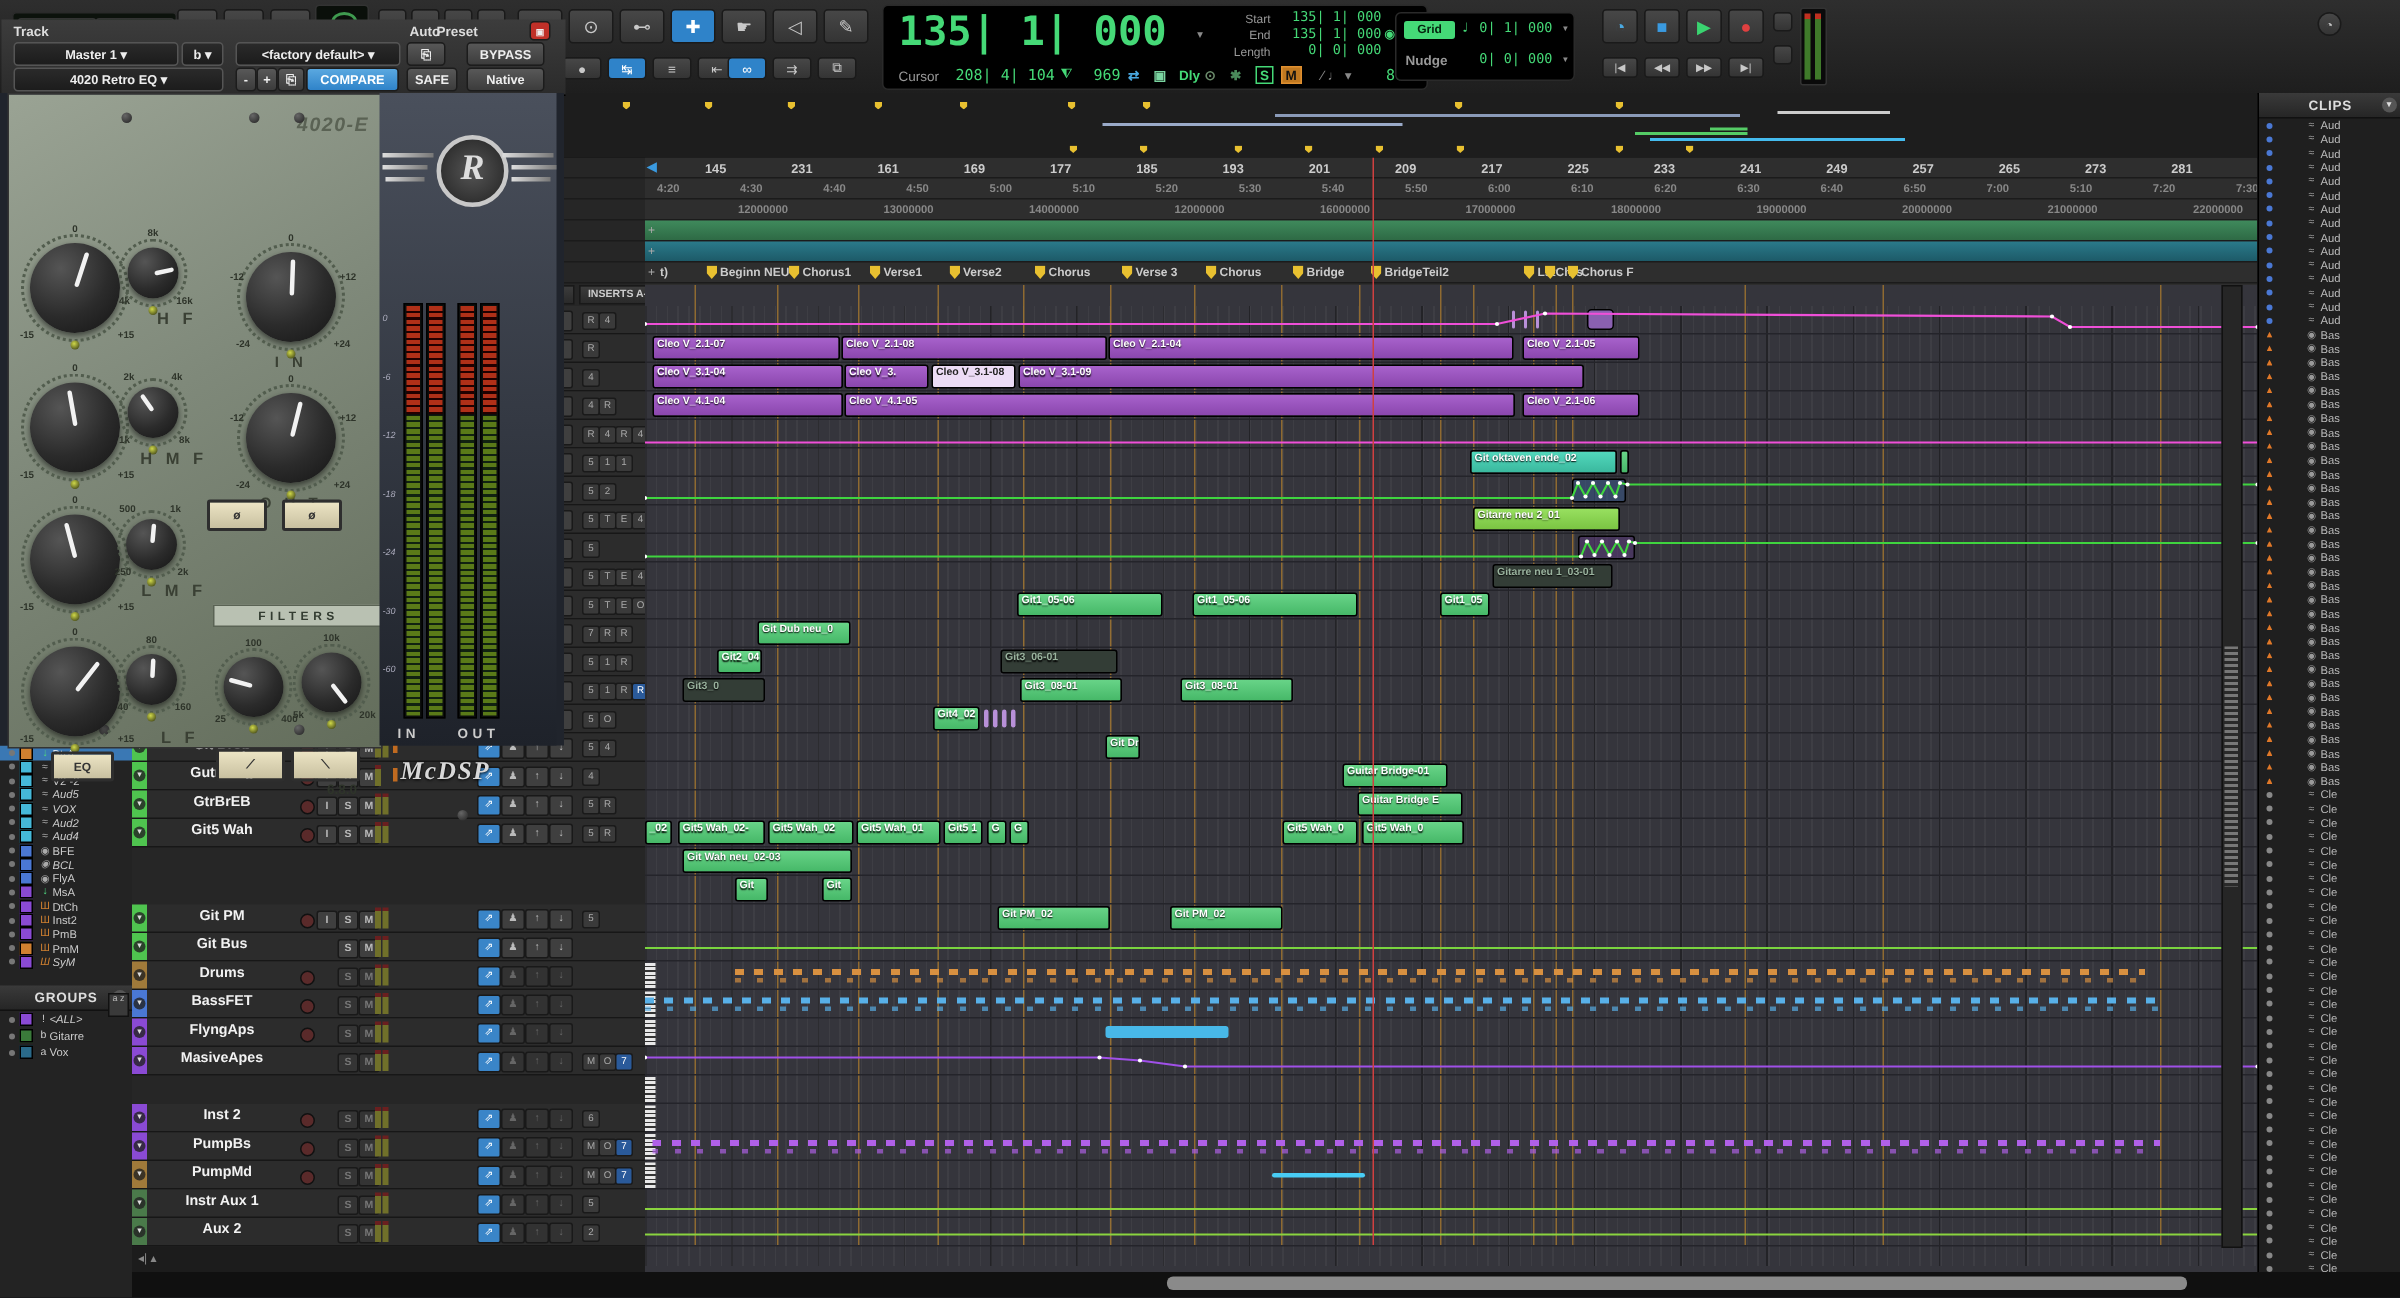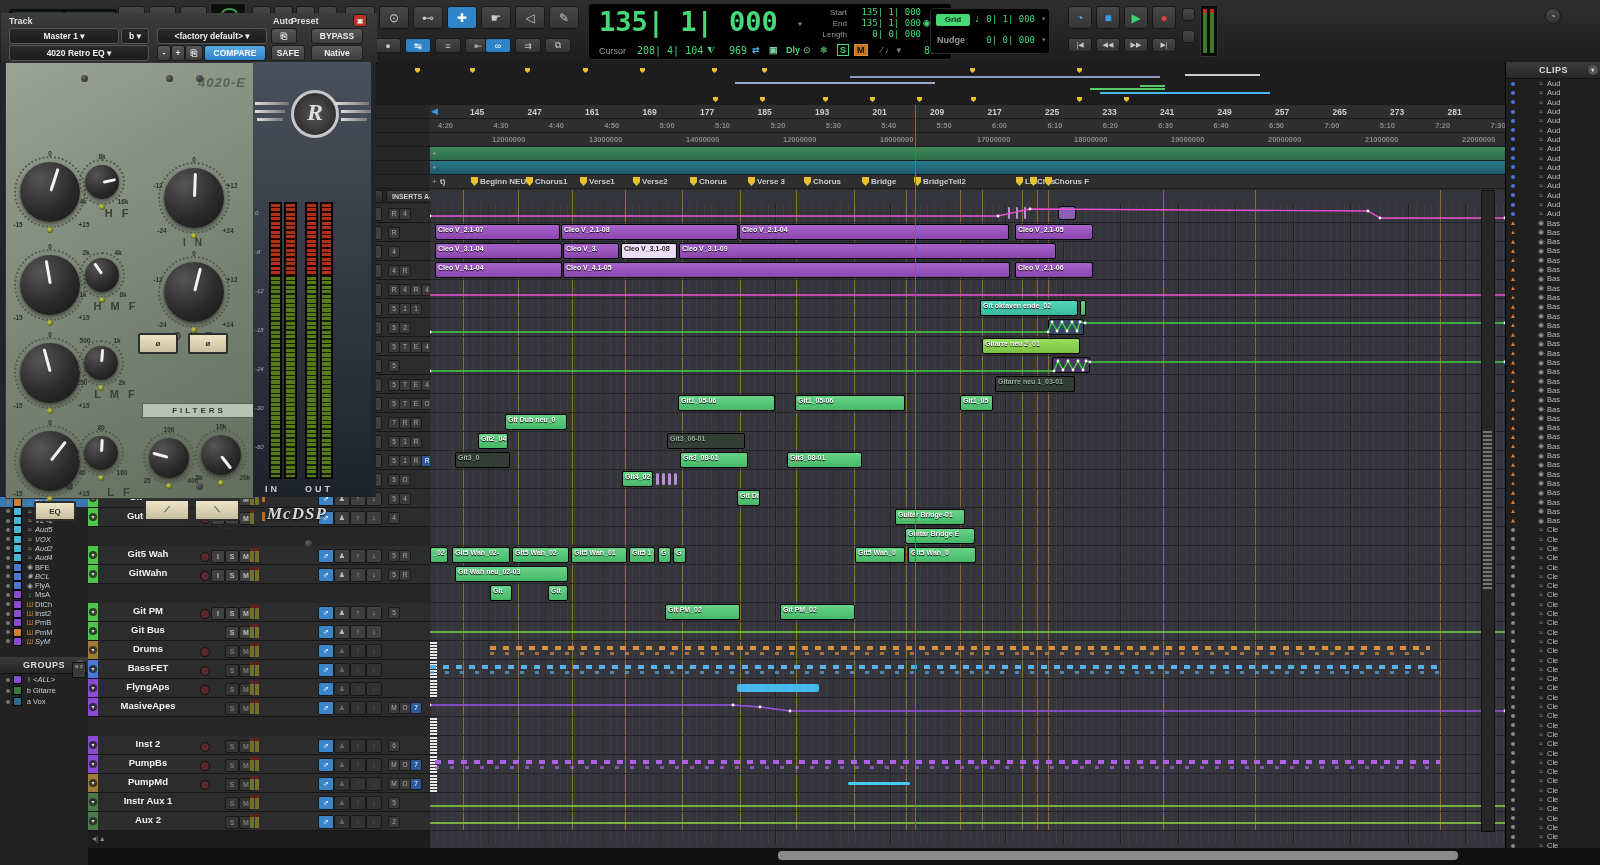--- a/index.html
+++ b/index.html
@@ -1029,56 +1029,56 @@
         <div class="vu" style="left: 162px;"></div>
         <div class="cled" style="left: 174px;"></div>
         <div class="cbt blue" style="left: 230px;">⇗</div>
         <div class="cbt" style="left: 246px;">♟</div>
         <div class="cbt" style="left: 262px;">↑</div>
         <div class="cbt" style="left: 278px;">↓</div>
         <div class="insq" style="left: 300px;">4</div>
         <div class="iotxt" style="left: 356px; width: 40px;">IB 3 φ</div>
         <div class="vpp" style="left: 396px;">V P</div>
       </div>
+      <div class="throw" style="top: 422px;">
+        <div class="tcolor" style="background: rgb(79, 196, 79);"></div>
+        <div class="tdisc">▾</div>
+        <div class="tname">GtrBrEB</div>
+        <div class="recdot" style="left: 112px;"></div>
+        <div class="sq" style="left: 123px;">I</div>
+        <div class="sq" style="left: 137px;">S</div>
+        <div class="sq" style="left: 151px;">M</div>
+        <div class="vu" style="left: 162px;"></div>
+        <div class="vu" style="left: 167px;"></div>
+        <div class="cbt blue" style="left: 230px;">⇗</div>
+        <div class="cbt" style="left: 246px;">♟</div>
+        <div class="cbt" style="left: 262px;">↑</div>
+        <div class="cbt" style="left: 278px;">↓</div>
+        <div class="insq" style="left: 300px;">5</div>
+        <div class="insq" style="left: 311px;">R</div>
+        <div class="iotxt" style="left: 356px; width: 40px;">1 3 φ</div>
+        <div class="vpp" style="left: 396px;">V P P</div>
+      </div>
       <div class="throw" style="top: 441px;">
         <div class="tcolor" style="background: rgb(79, 196, 79);"></div>
         <div class="tdisc">▾</div>
         <div class="tname">Git5 Wah</div>
         <div class="recdot" style="left: 112px;"></div>
         <div class="sq" style="left: 123px;">I</div>
         <div class="sq" style="left: 137px;">S</div>
         <div class="sq" style="left: 151px;">M</div>
         <div class="vu" style="left: 162px;"></div>
         <div class="vu" style="left: 167px;"></div>
         <div class="cbt blue" style="left: 230px;">⇗</div>
         <div class="cbt" style="left: 246px;">♟</div>
         <div class="cbt" style="left: 262px;">↑</div>
         <div class="cbt" style="left: 278px;">↓</div>
         <div class="insq" style="left: 300px;">5</div>
         <div class="insq" style="left: 311px;">R</div>
         <div class="iotxt" style="left: 356px; width: 40px;">H 3 φ</div>
-        <div class="vpp" style="left: 396px;">V P P</div>
-      </div>
-      <div class="throw" style="top: 460px;">
-        <div class="tcolor" style="background: rgb(79, 196, 79);"></div>
-        <div class="tdisc">▾</div>
-        <div class="tname">GitWahn</div>
-        <div class="recdot" style="left: 112px;"></div>
-        <div class="sq" style="left: 123px;">I</div>
-        <div class="sq" style="left: 137px;">S</div>
-        <div class="sq" style="left: 151px;">M</div>
-        <div class="vu" style="left: 162px;"></div>
-        <div class="vu" style="left: 167px;"></div>
-        <div class="cbt blue" style="left: 230px;">⇗</div>
-        <div class="cbt" style="left: 246px;">♟</div>
-        <div class="cbt" style="left: 262px;">↑</div>
-        <div class="cbt" style="left: 278px;">↓</div>
-        <div class="insq" style="left: 300px;">5</div>
-        <div class="insq" style="left: 311px;">R</div>
-        <div class="iotxt" style="left: 356px; width: 40px;">H 1 φ</div>
         <div class="vpp" style="left: 396px;">V P P</div>
       </div>
       <div class="throw" style="top: 498px;">
         <div class="tcolor" style="background: rgb(79, 196, 79);"></div>
         <div class="tdisc">▾</div>
         <div class="tname">Git PM</div>
         <div class="recdot" style="left: 112px;"></div>
         <div class="sq" style="left: 123px;">I</div>
         <div class="sq" style="left: 137px;">S</div>
         <div class="sq" style="left: 151px;">M</div>
@@ -1259,21 +1259,21 @@
         <div class="insq" style="left: 300px;">2</div>
         <div class="iotxt" style="left: 356px; width: 40px;">n 1 φ</div>
         <div class="vpp" style="left: 396px;">V P P</div>
       </div>
       <div style="position: absolute; left: 0px; top: 726px; width: 342px; height: 17px; background: rgb(28, 28, 28); color: rgb(136, 136, 136); font-size: 8px; padding: 3px 0px 0px 4px; box-sizing: border-box;">◂| ▴</div>
     </div>
   <div id="rulers" class="abs">
       <div class="rrow" style="top: 0px;">
         <div style="position: absolute; left: 1px; top: 1px; color: rgb(58, 154, 224); font-size: 9px;">◀</div>
         <div class="rnum" style="left: 40px; color: rgb(204, 204, 204);">145</div>
-        <div class="rnum" style="left: 97.5px; color: rgb(204, 204, 204);">247</div>
+        <div class="rnum" style="left: 97.5px; color: rgb(204, 204, 204);">231</div>
         <div class="rnum" style="left: 155px; color: rgb(204, 204, 204);">161</div>
         <div class="rnum" style="left: 212.5px; color: rgb(204, 204, 204);">169</div>
         <div class="rnum" style="left: 270px; color: rgb(204, 204, 204);">177</div>
         <div class="rnum" style="left: 327.5px; color: rgb(204, 204, 204);">185</div>
         <div class="rnum" style="left: 385px; color: rgb(204, 204, 204);">193</div>
         <div class="rnum" style="left: 442.5px; color: rgb(204, 204, 204);">201</div>
         <div class="rnum" style="left: 500px; color: rgb(204, 204, 204);">209</div>
         <div class="rnum" style="left: 557.5px; color: rgb(204, 204, 204);">217</div>
         <div class="rnum" style="left: 615px; color: rgb(204, 204, 204);">225</div>
         <div class="rnum" style="left: 672.5px; color: rgb(204, 204, 204);">233</div>

